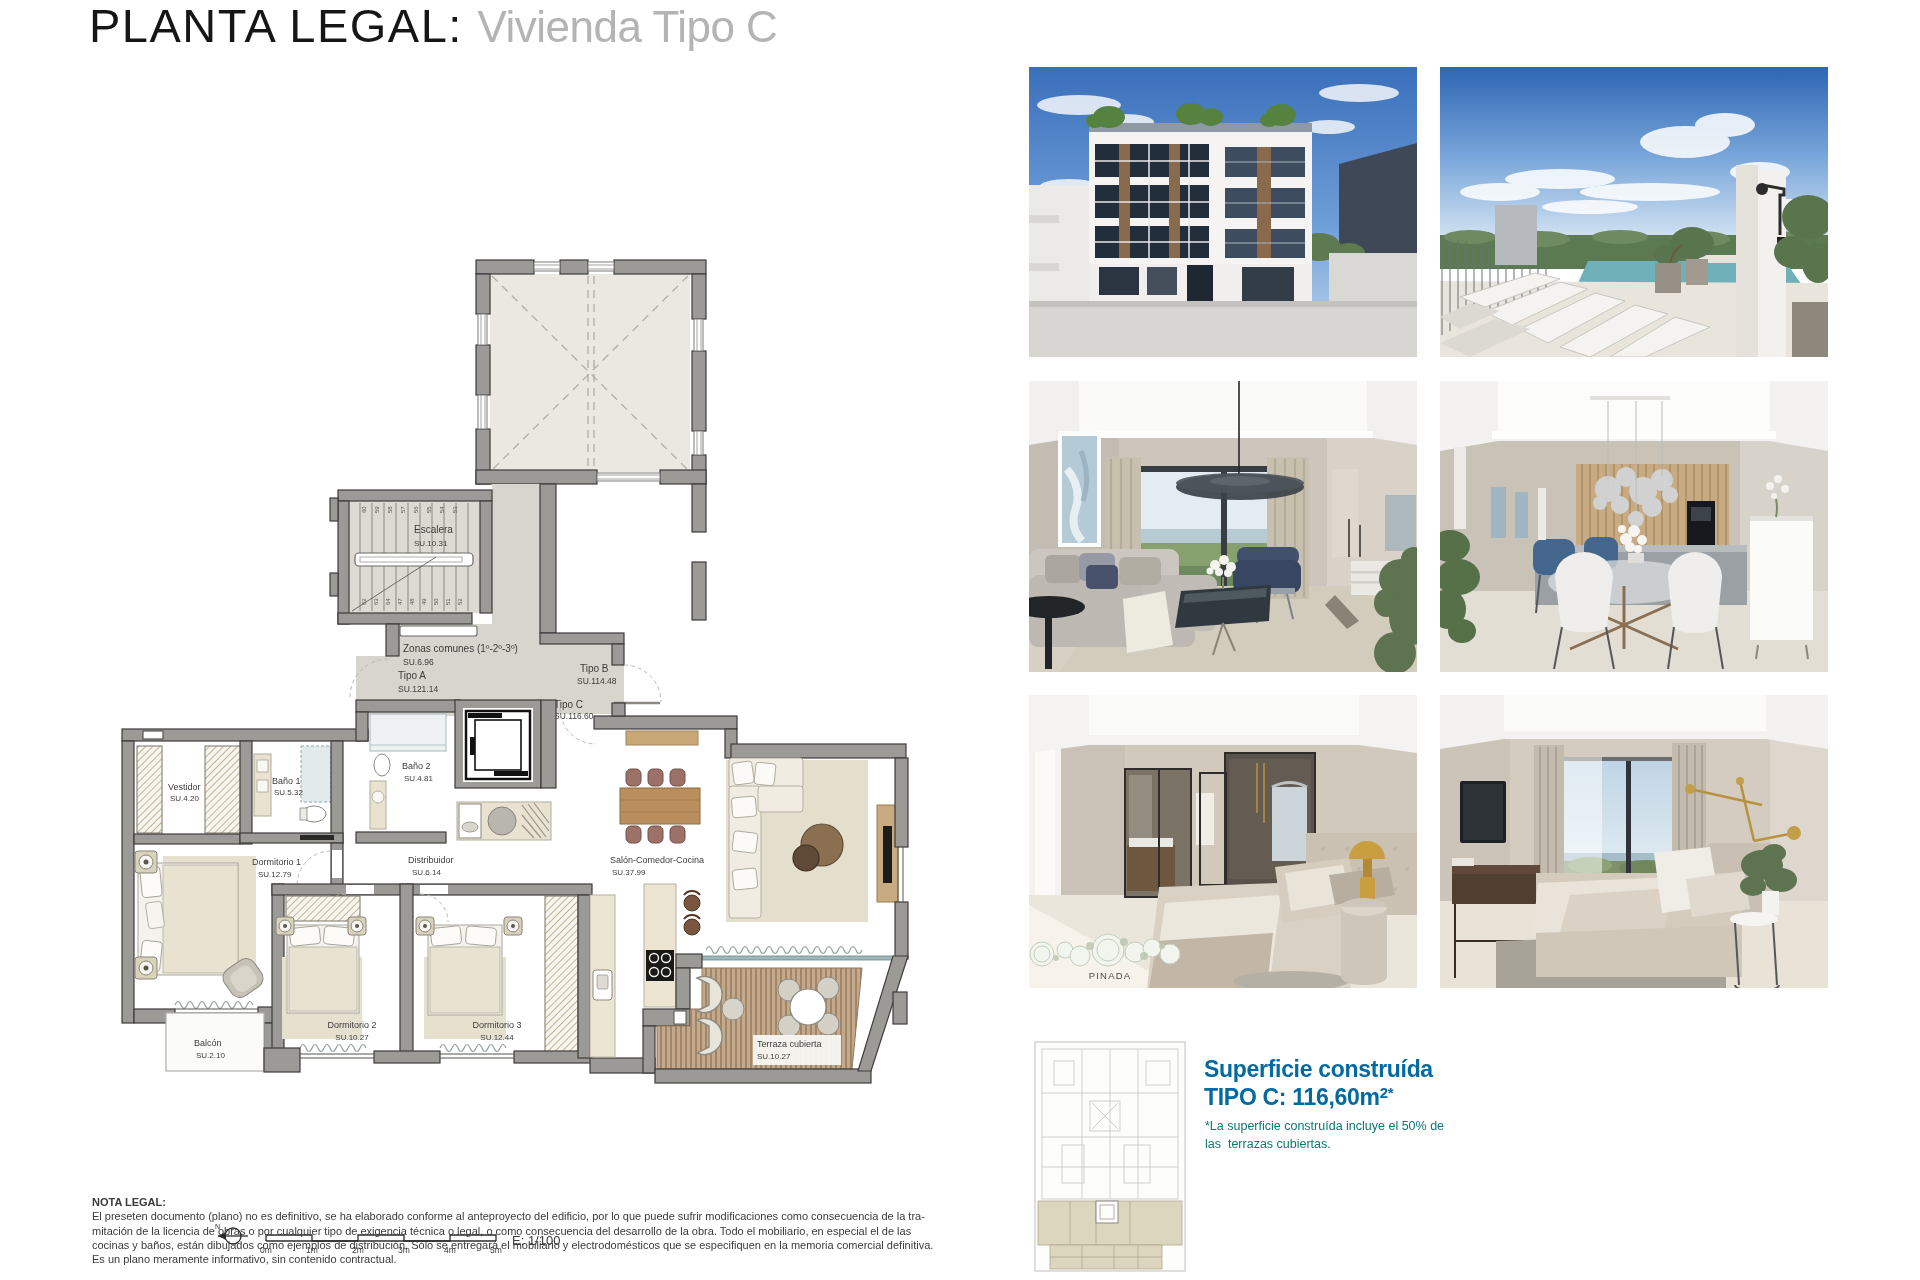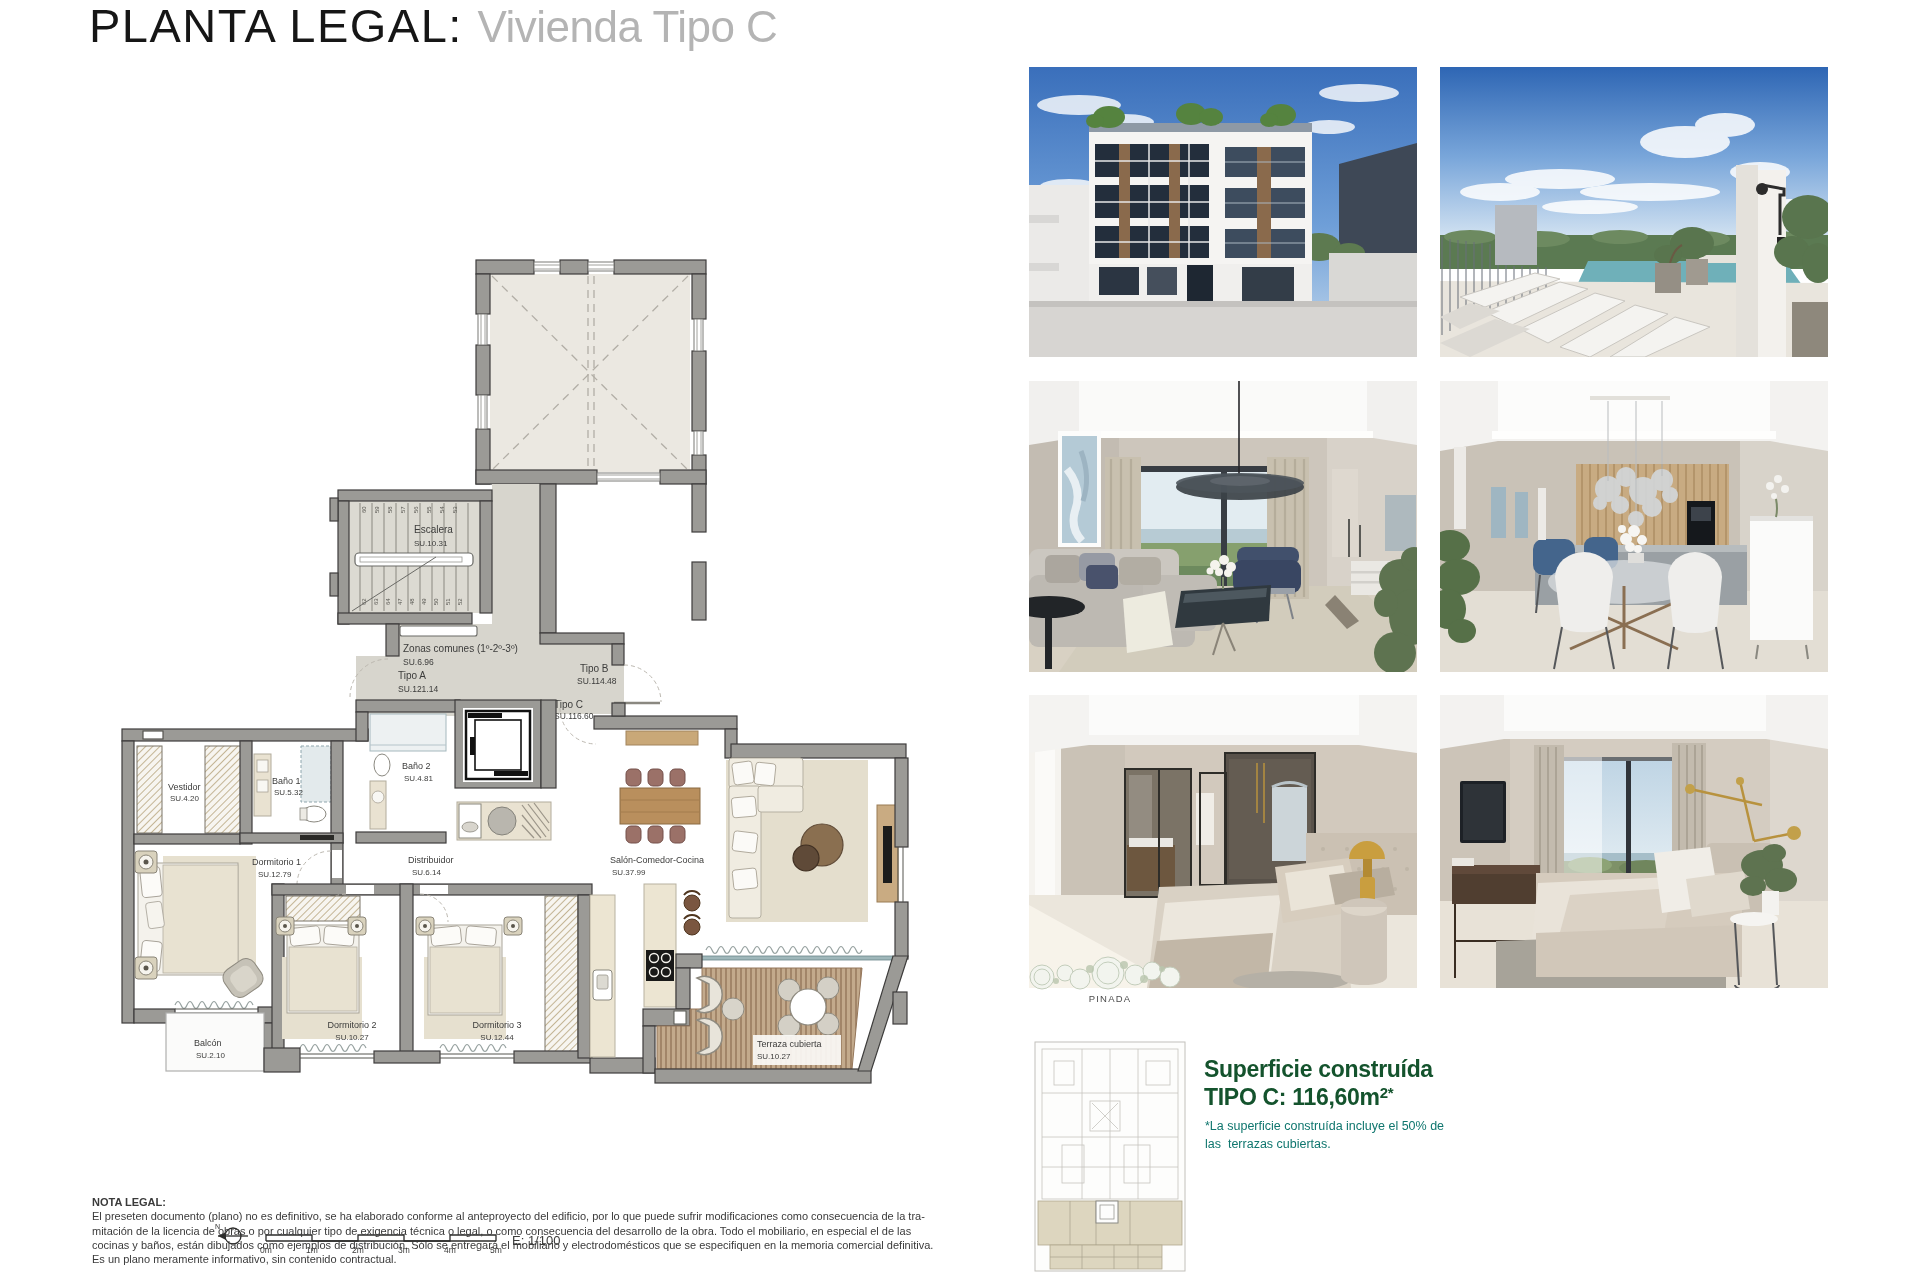--- a/index.html
+++ b/index.html
@@ -1021,21 +1021,21 @@
 <rect x="322" y="196" width="17" height="24" fill="#f3f2ef"></rect>
 <ellipse cx="314" cy="224" rx="24" ry="7" fill="#f5f4f1"></ellipse>
 <g stroke="#55575a" stroke-width="2" fill="none">
           <line x1="295" y1="228" x2="299" y2="290"></line>
           <line x1="333" y1="228" x2="337" y2="290"></line>
           <path d="M295,290 a21,6 0 0 0 44,0"></path>
         </g>
 </svg>
     </div>
 
-<div class="abs" style="left:1020px;top:949px;">
+<div class="abs" style="left:1020px;top:926px;">
 <svg width="180" height="60" viewBox="0 0 180 60">
 <g fill="#f2f4ee" stroke="#c3cdbb" stroke-width="1">
 <circle cx="22" cy="28" r="12"></circle>
           <circle cx="45" cy="24" r="8"></circle>
           <circle cx="60" cy="30" r="10"></circle>
           <circle cx="88" cy="24" r="16"></circle>
           <circle cx="115" cy="26" r="10"></circle>
           <circle cx="132" cy="22" r="9"></circle>
           <circle cx="150" cy="28" r="10"></circle>
 </g>
@@ -1084,21 +1084,21 @@
 <line x1="48" y1="204" x2="48" y2="228"></line>
           <line x1="80" y1="204" x2="80" y2="228"></line>
           <line x1="104" y1="204" x2="104" y2="228"></line>
 <line x1="16" y1="216" x2="128" y2="216"></line>
 </g>
 <rect x="62" y="160" width="22" height="22" fill="#fdfdfc" stroke="#8a8a85" stroke-width="1"></rect>
 <rect x="66" y="164" width="14" height="14" fill="none" stroke="#9a9a95" stroke-width="0.8"></rect>
 </svg>
     </div>
 
-<div class="abs" style="left:1204px;top:1056px;font-size:23px;font-weight:bold;color:#14532d;line-height:1.2;letter-spacing:-0.3px;">Superficie construída<br>TIPO C: 116,60m<span style="font-size:15px;vertical-align:7px;">2*</span></div>
+<div class="abs" style="left:1204px;top:1056px;font-size:23px;font-weight:bold;color:#0369a1;line-height:1.2;letter-spacing:-0.3px;">Superficie construída<br>TIPO C: 116,60m<span style="font-size:15px;vertical-align:7px;">2*</span></div>
 
 <div class="abs" style="left:1205px;top:1118px;font-size:12.5px;color:#0f766e;line-height:1.4;">*La superficie construída incluye el 50% de<br>las&nbsp; terrazas cubiertas.</div>
 
 <div class="abs" style="left:92px;top:1195px;width:900px;font-size:11px;color:#3a3a3a;line-height:1.3;">
 <b>NOTA LEGAL:</b><br>
 El preseten documento (plano) no es definitivo, se ha elaborado conforme al anteproyecto del edificio, por lo que puede sufrir modificaciones como consecuencia de la tra-<br>
 mitación de la licencia de obras o por cualquier tipo de exigencia técnica o legal, o como consecuencia del desarrollo de la obra. Todo el mobiliario, en especial el de las<br>
 cocinas y baños, están dibujados como ejemplos de distribución. Sólo se entregará el mobiliario y electrodomésticos que se especifiquen en la memoria comercial definitiva.<br>
 Es un plano meramente informativo, sin contenido contractual.
 </div>

